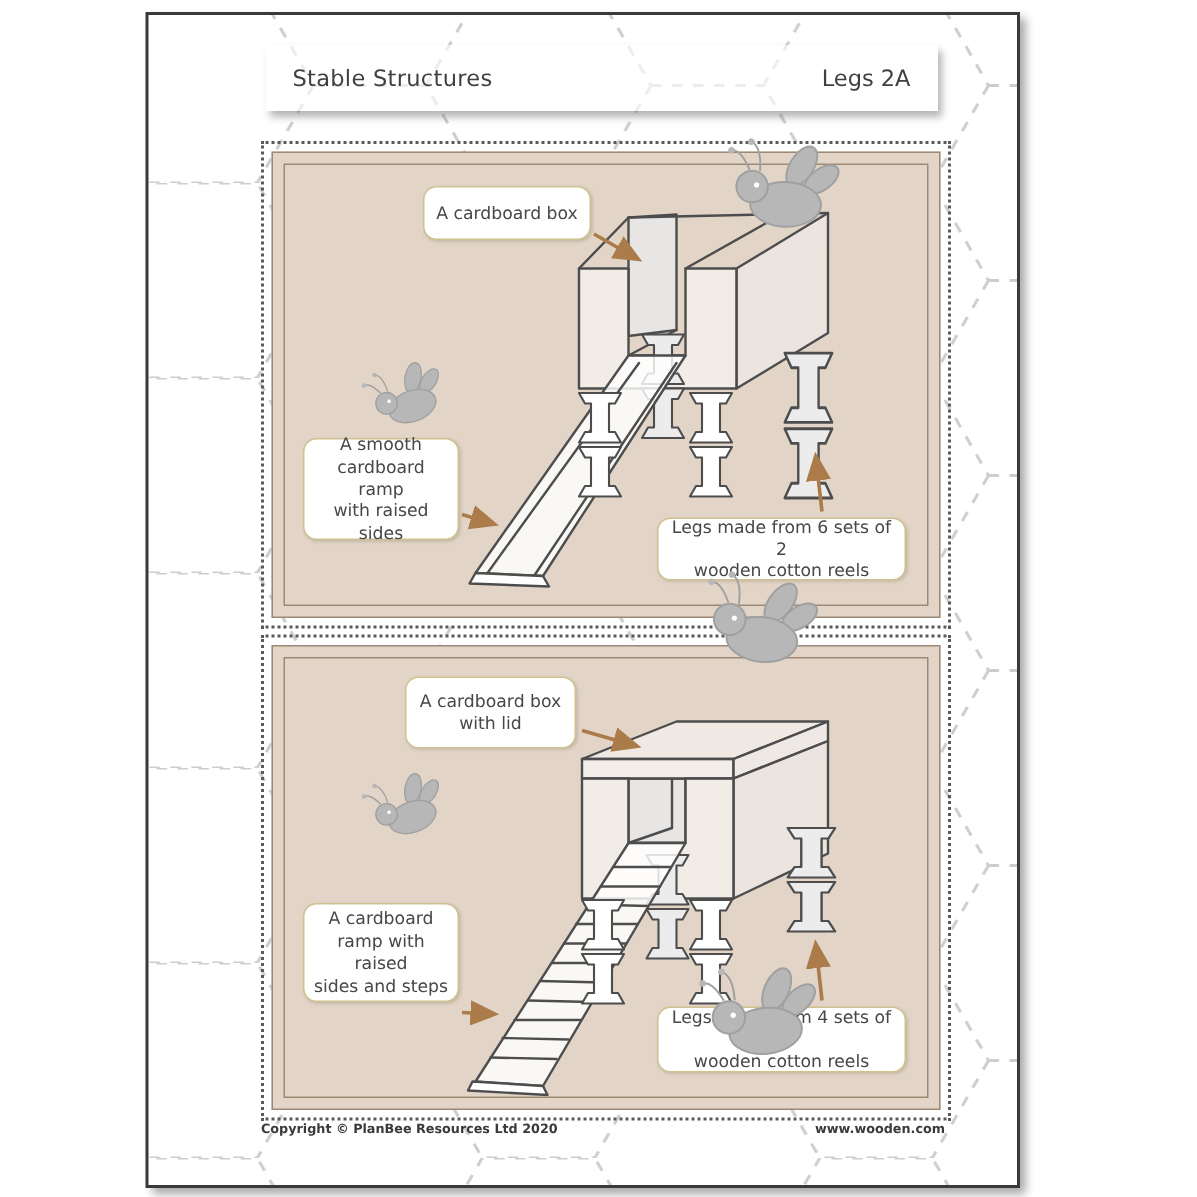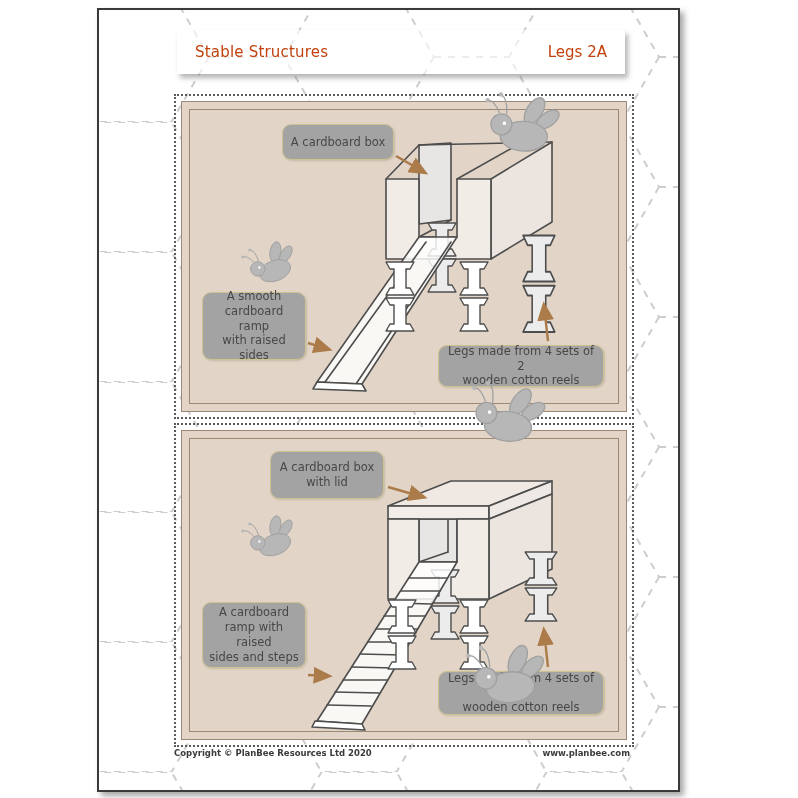--- a/index.html
+++ b/index.html
@@ -4,29 +4,29 @@
 <style>
   html,body{margin:0;padding:0;background:#ffffff;width:798px;height:798px;
     font-family:"DejaVu Sans","Liberation Sans",sans-serif;}
   #stage{position:relative;width:798px;height:798px;overflow:hidden;background:#fff;}
   #page{position:absolute;left:97px;top:8px;width:579px;height:780px;background:#fff;
     border:2px solid #3a3a3a;box-shadow:4px 4px 6px rgba(0,0,0,0.35);}
   #hexbg{position:absolute;left:0;top:0;width:100%;height:100%;z-index:0;}
   .headerbar{position:absolute;left:78px;top:20px;width:448px;height:44px;z-index:3;
     background:rgba(255,255,255,0.62);box-shadow:3px 4px 5px rgba(90,90,90,0.45);
     display:flex;align-items:center;justify-content:space-between;
-    padding:0 18px;box-sizing:border-box;color:#c2410c;font-size:15px;}
+    padding:0 18px;box-sizing:border-box;color:#404040;font-size:15px;}
   .headerbar .title{letter-spacing:0.2px;}
   .plan-region{position:absolute;left:75px;width:456px;border:2px dotted #5a5a5a;z-index:1;}
   #region1{top:84px;height:321px;}
   #region2{top:413px;height:320px;}
   .frame{position:absolute;inset:5px;background:#e2d5c8;border:1.5px solid #9d8874;}
   .frame-inner{position:absolute;inset:7px;border:1.5px solid #9d8874;background:transparent;}
   .drawing{position:absolute;inset:0;width:100%;height:100%;z-index:1;}
-  .label{position:absolute;z-index:3;background:#a3a3a3;border:1.5px solid #cfc291;
+  .label{position:absolute;z-index:3;background:#ffffff;border:1.5px solid #cfc291;
     border-radius:9px;color:#474747;font-size:11.5px;line-height:1.3;
     display:flex;align-items:center;justify-content:center;text-align:center;
     white-space:pre-line;padding:3px 5px;box-sizing:border-box;
     box-shadow:1px 1px 2px rgba(120,110,70,0.25);}
   #label-box-1{left:92px;top:14px;width:112px;height:36px;}
   #label-ramp-1{left:12px;top:182px;width:104px;height:68px;}
   #label-legs-1{left:248px;top:235px;width:166px;height:42px;}
   #label-box-2{left:80px;top:12px;width:114px;height:48px;}
   #label-ramp-2{left:12px;top:163px;width:104px;height:66px;}
   #label-legs-2{left:248px;top:232px;width:166px;height:44px;}
@@ -130,21 +130,21 @@
               <path d="M206,46 L234,62" marker-end="url(#arrA)"></path>
               <path d="M118,233 L138,239" marker-end="url(#arrA)"></path>
               <path d="M358,231 L354,196" marker-end="url(#arrA)"></path>
             </g>
           </svg>
 
           <div class="label" id="label-box-1">A cardboard box</div>
           <div class="label" id="label-ramp-1">A smooth
 cardboard ramp
 with raised sides</div>
-          <div class="label" id="label-legs-1">Legs made from 4 sets of 2
+          <div class="label" id="label-legs-1">Legs made from 6 sets of 2
 wooden cotton reels</div>
         </div>
       </div>
     </div>
 
     <div class="plan-region" id="region2">
       <div class="frame">
         <div class="frame-inner">
 
           <svg class="drawing" viewBox="0 0 428 292" preserveAspectRatio="none">
@@ -224,17 +224,17 @@
       </svg>
     <svg class="bee" id="bee-d" viewBox="0 0 100 80">
         <use href="#bee"></use>
       </svg>
     <svg class="bee" id="bee-e" viewBox="0 0 100 80">
         <use href="#bee"></use>
       </svg>
 
     <div class="footer">
       <span>Copyright © PlanBee Resources Ltd 2020</span>
-      <span>www.planbee.com</span>
+      <span>www.wooden.com</span>
     </div>
 
   </div>
 </div>
 
 </body></html>

